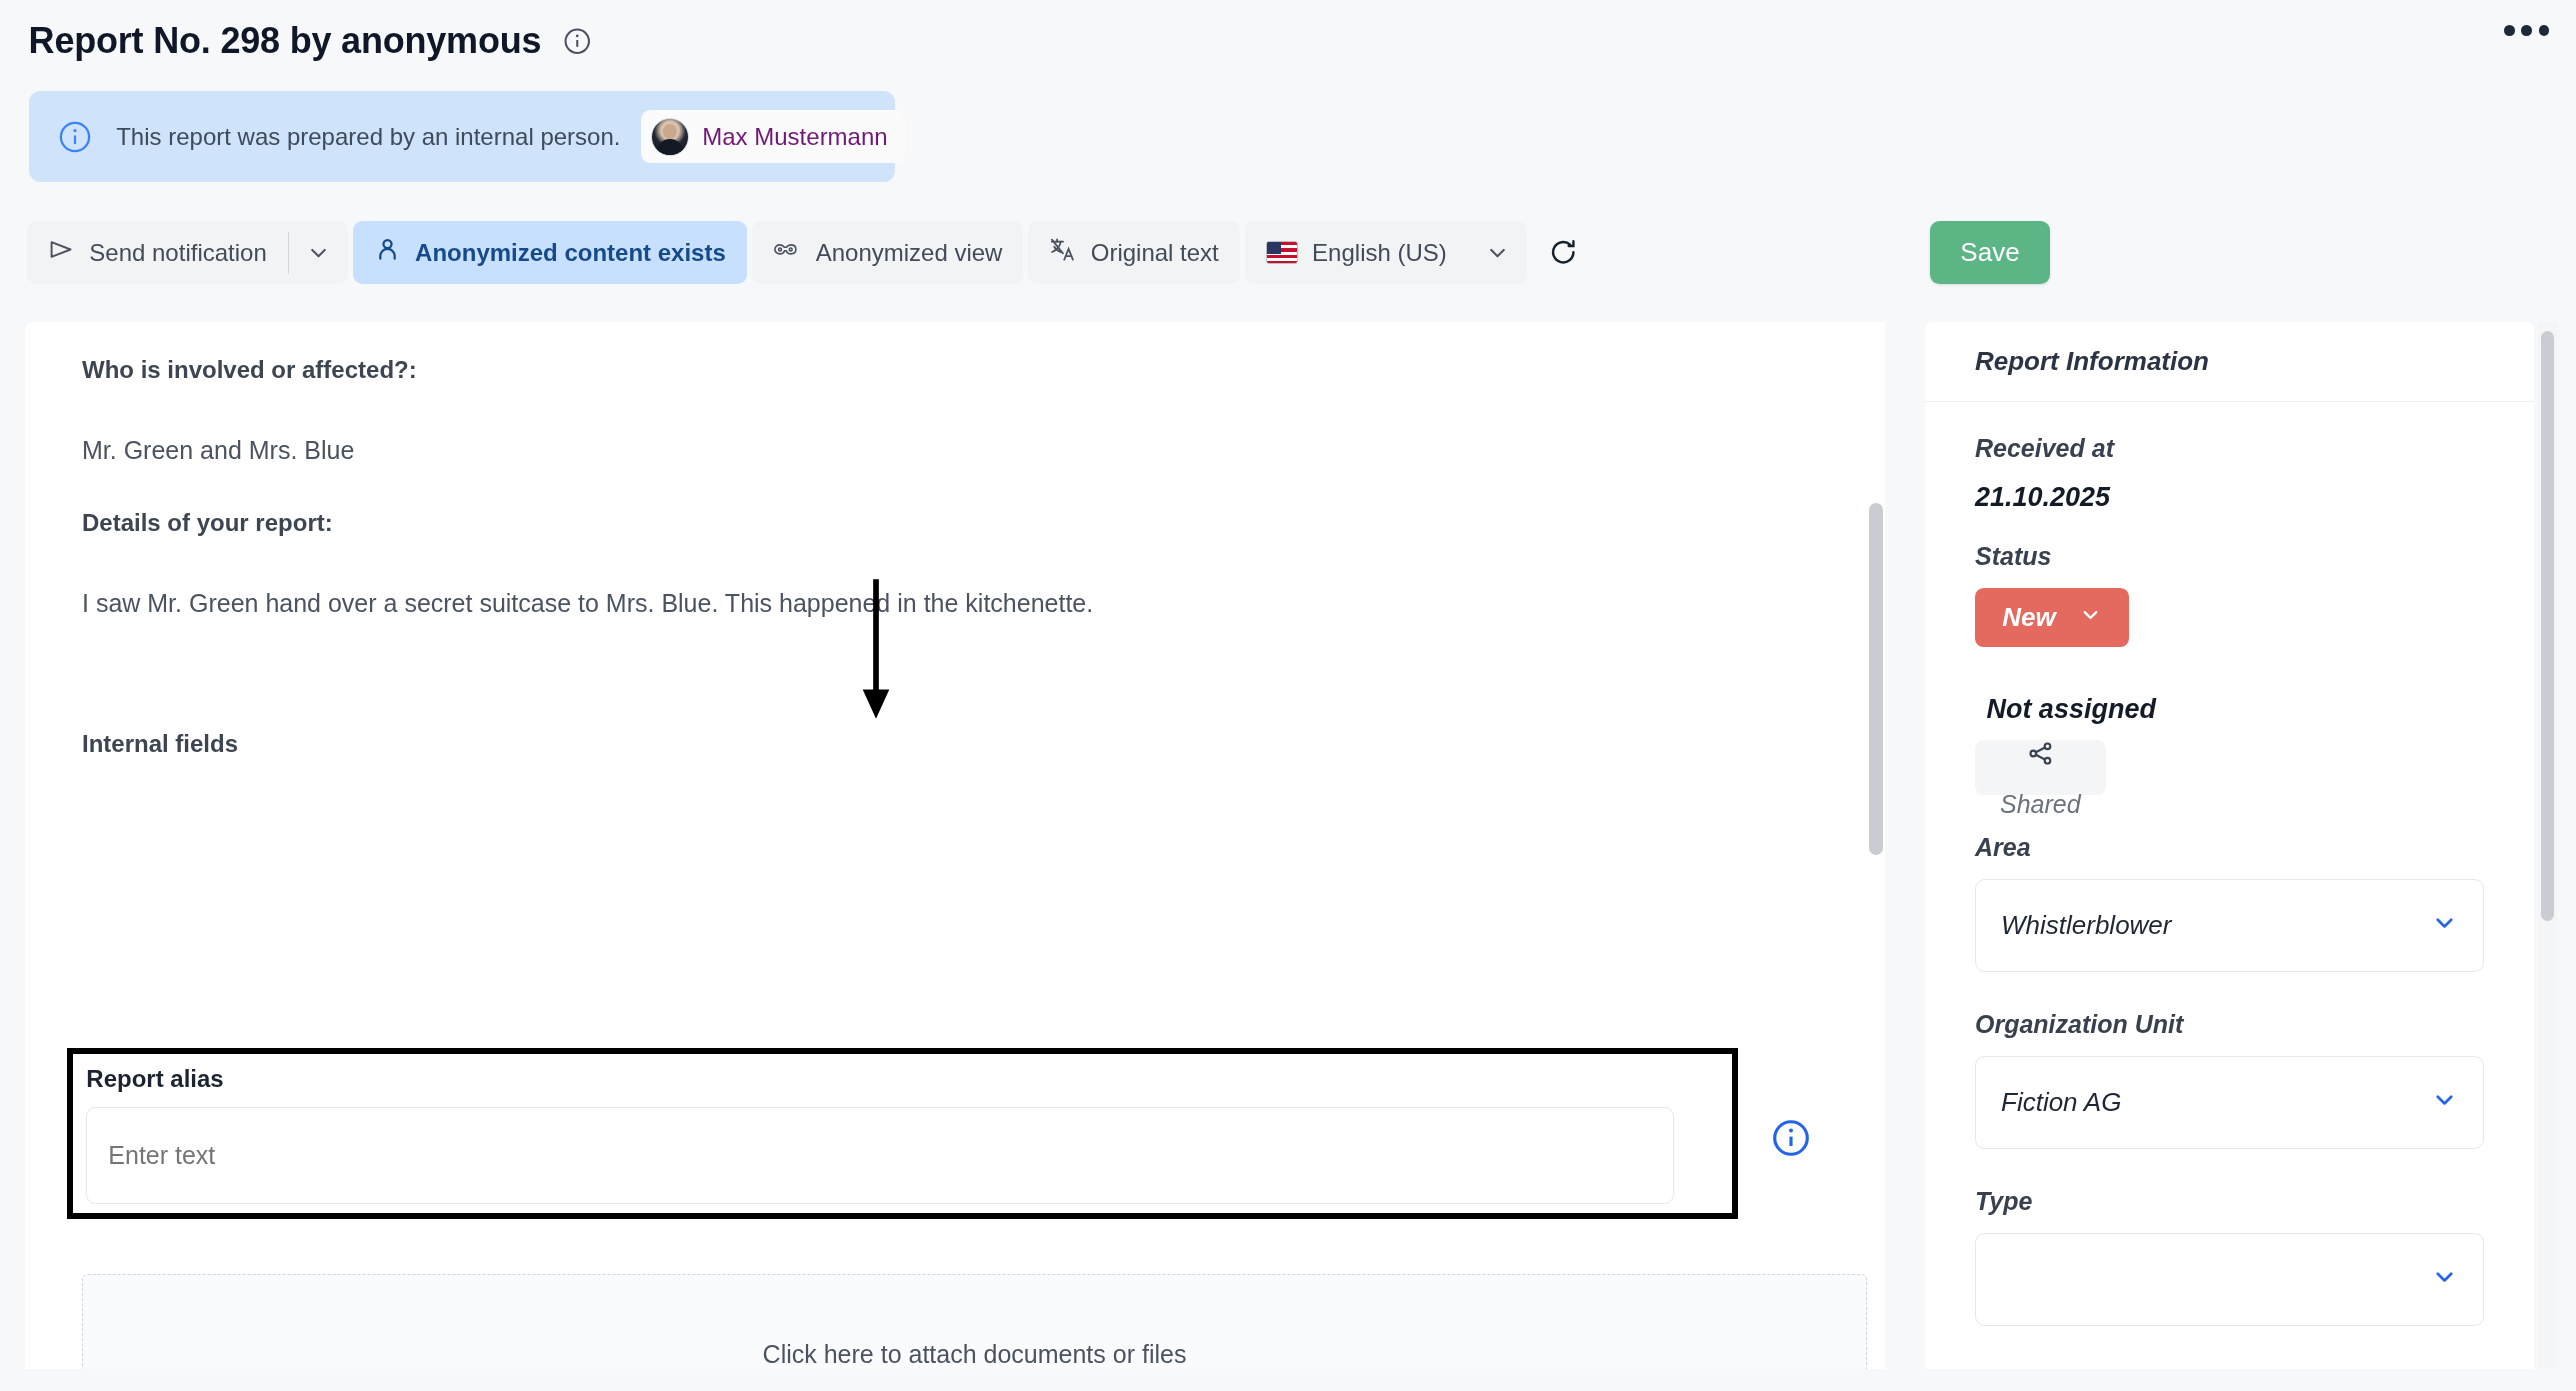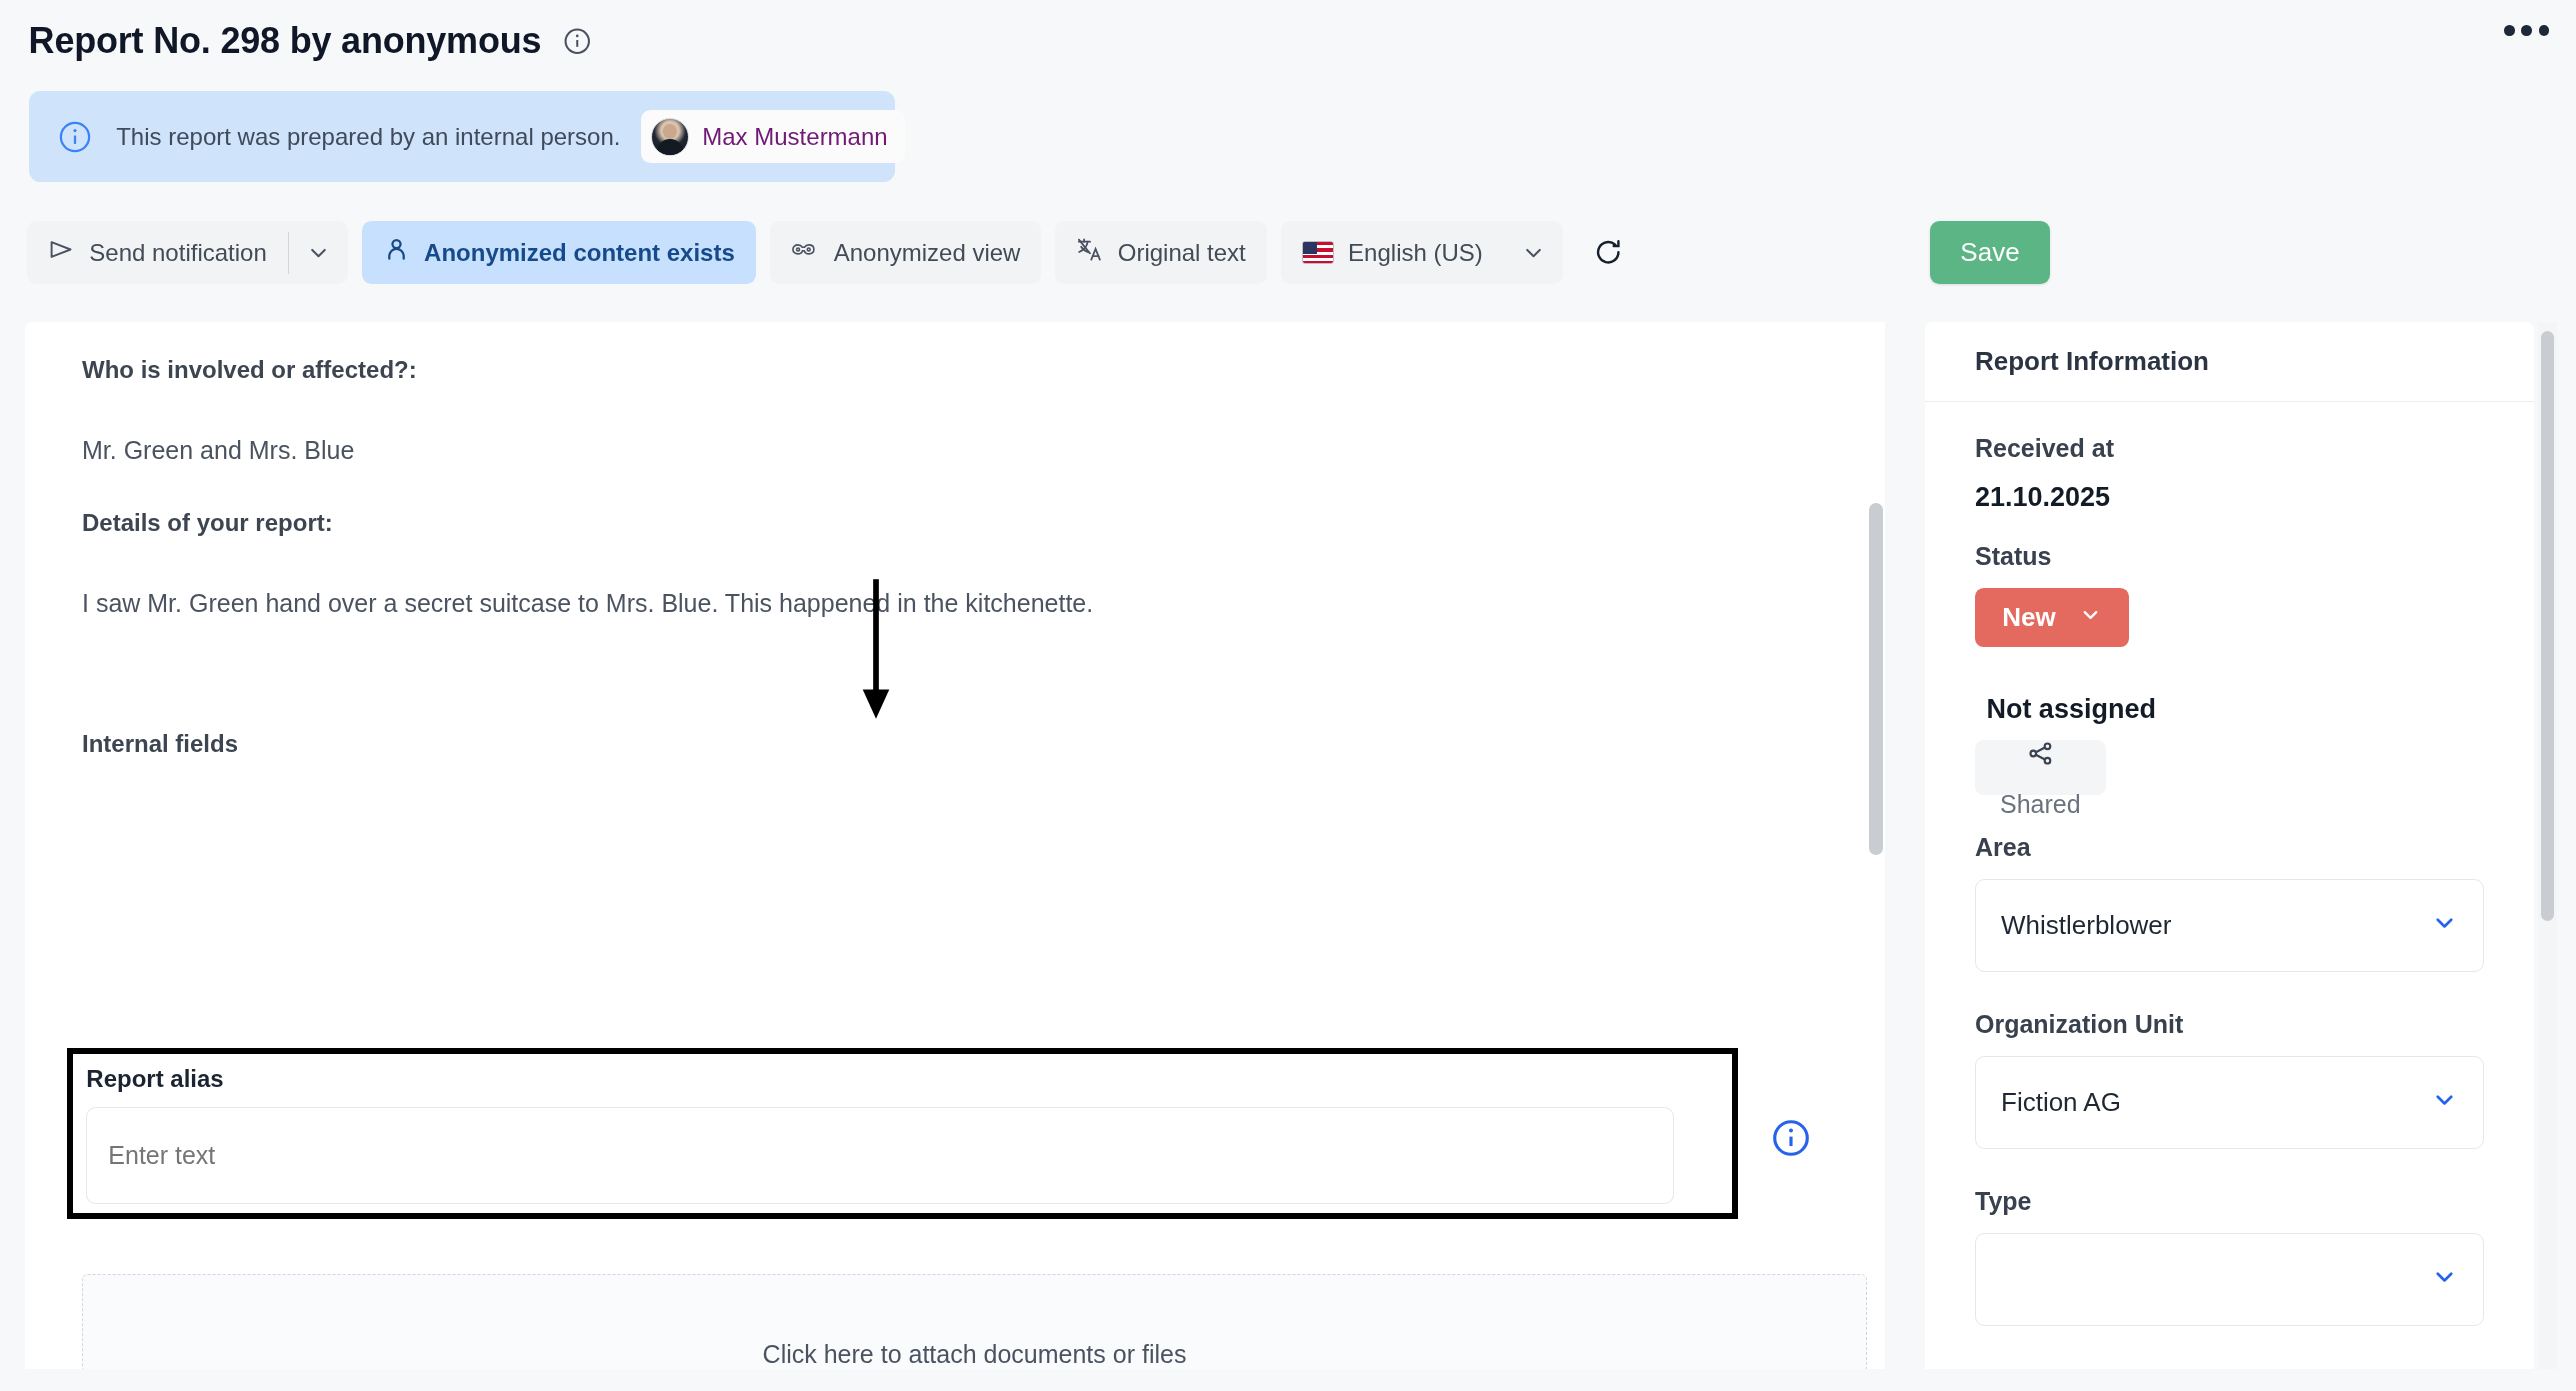--- a/index.html
+++ b/index.html
@@ -53,21 +53,21 @@
   .avatar::before {
     content: ""; position: absolute; left: 50%; top: 16%;
     transform: translateX(-50%); width: 14.3px; height: 15.2px;
     background: #c9a88d; border-radius: 50%; z-index: 2;
   }
   .person-name { font-size: 24px; color: #701a75; white-space: nowrap; }
 
   
   .toolbar {
     position: absolute; left: 27px; top: 221px;
-    display: flex; align-items: center; gap: 14px;
+    display: flex; align-items: center; gap: 5px;
   }
   .tb-btn {
     height: 63px; background: #f2f3f4; border-radius: 9.5px;
     display: flex; align-items: center; padding: 0 21px; gap: 14.3px;
     font-size: 24px; color: #424b58; white-space: nowrap; cursor: pointer;
     border: none;
   }
   .tb-split { display: flex; align-items: center; background: #f2f3f4; border-radius: 9.5px; height: 63px; }
   .tb-split .tb-btn { background: transparent; }
   .tb-divider { width: 1px; height: 42px; background: #d3d6da; }
@@ -152,21 +152,21 @@
     background: #ffffff;
   }
   .main-scroll-thumb {
     position: absolute; left: 1869px; top: 503px; width: 14.3px; height: 352px;
     background: #c9cdd2; border-radius: 7.6px;
   }
 
   
   .side-panel {
     position: absolute; left: 1925px; top: 322px; width: 609px; height: 1047px;
-    background: #ffffff; border-radius: 7.6px 7.6px 0 0; overflow: hidden;
+    background: #ffffff; border-radius: 7.6px 7.6px 0 0; overflow: hidden; font-style: italic;
   }
   .side-header {
     height: 80px; display: flex; align-items: center; padding: 0 50px;
     border-bottom: 1px solid #eceef1;
     font-size: 26px; font-weight: bold; color: #2b3442;
   }
   .side-body { padding: 32px 50px 0 50px; }
   .s-label { font-size: 25px; font-weight: bold; color: #39414e; }
   .s-value-strong { font-size: 27px; font-weight: bold; color: #131b26; }
   .status-pill {

